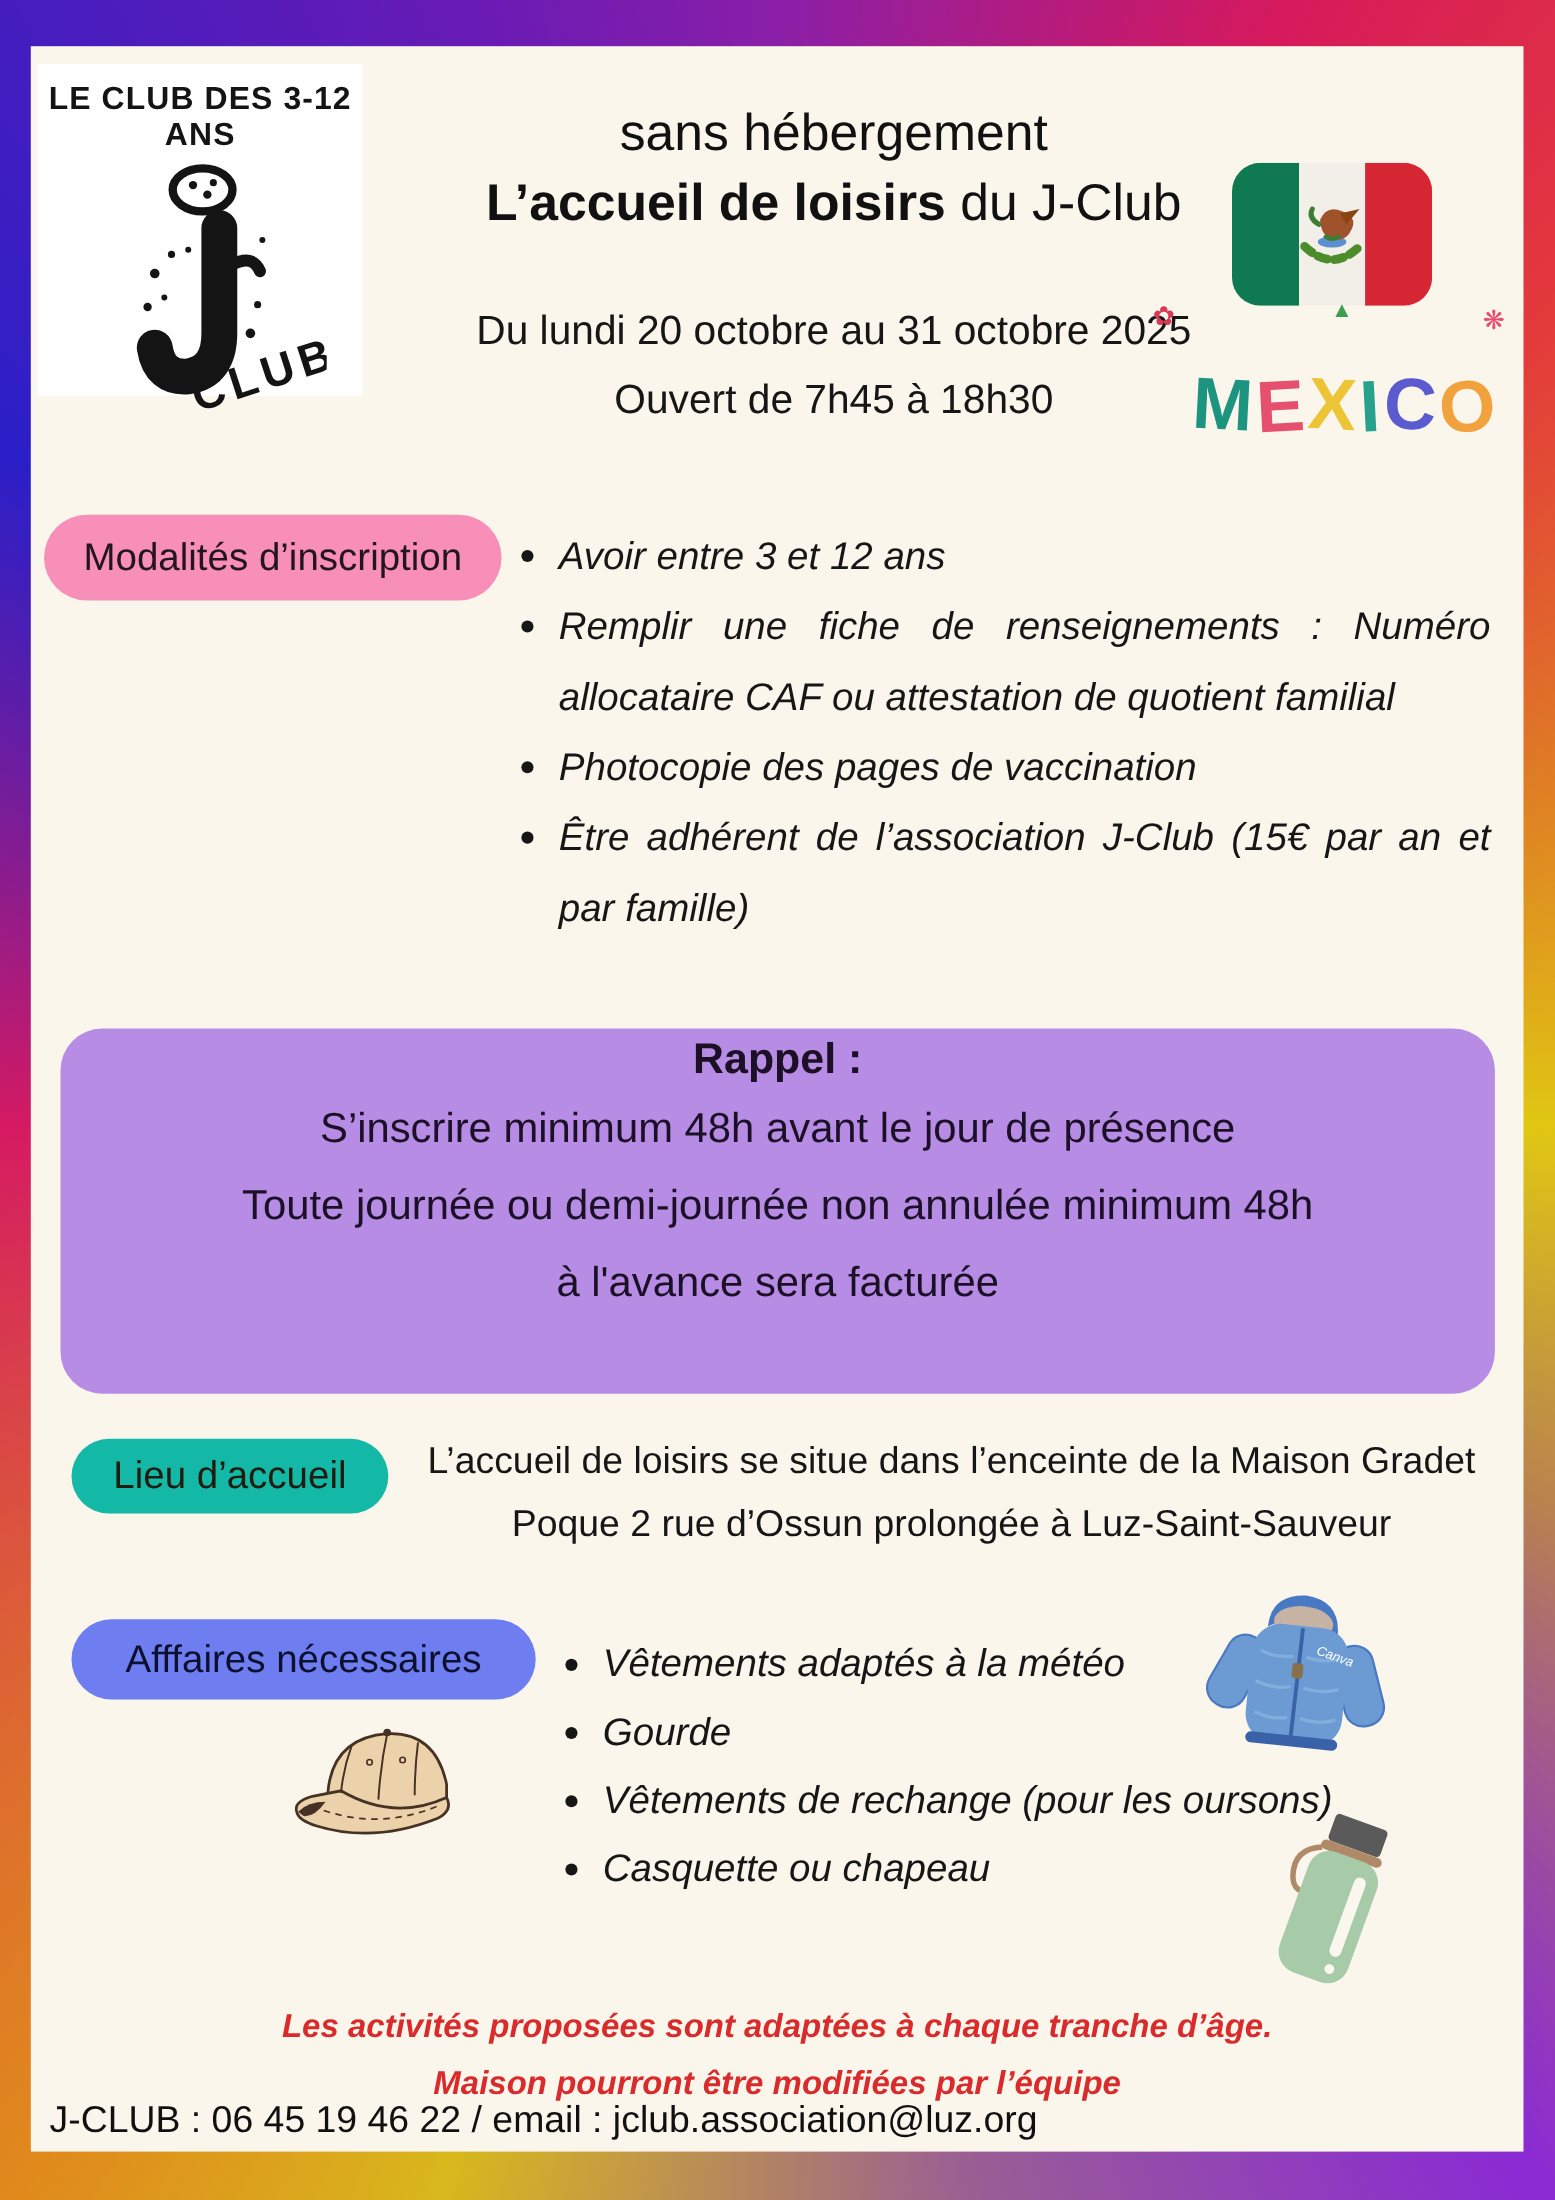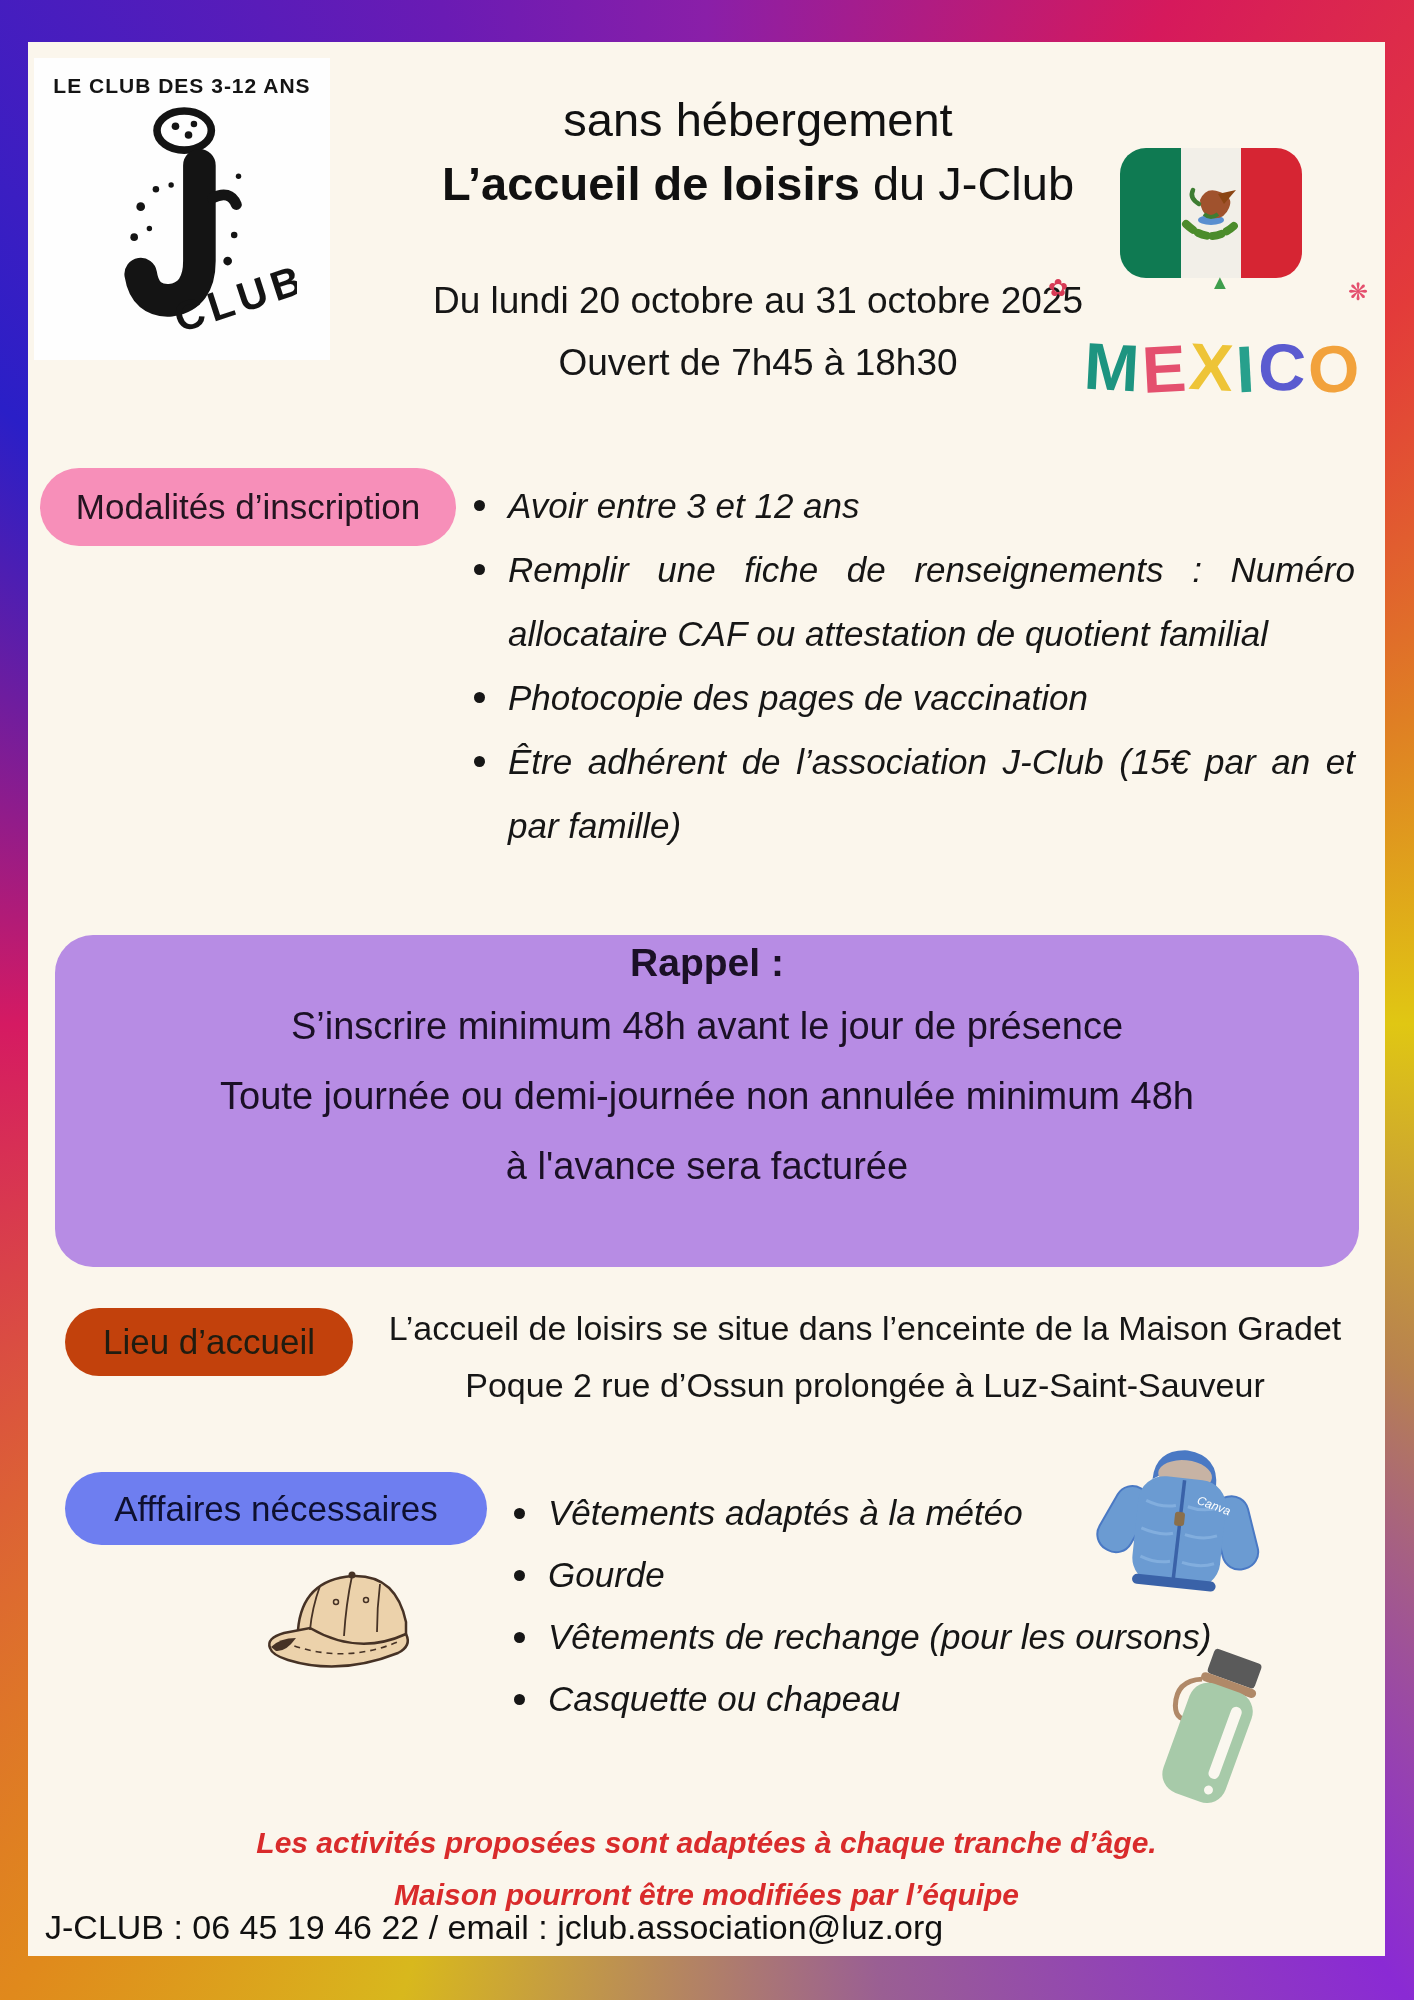--- a/index.html
+++ b/index.html
@@ -13,21 +13,21 @@
       #6a1bb4 345deg, #8a1fa8 360deg);
   }
   .content {
     position:absolute; left:28px; top:42px; width:1357px; height:1914px;
     background:#fbf6ec; color:#161616;
   }
   .abs { position:absolute; }
 
   
   .logo-box { left:6px; top:16px; width:296px; height:302px; background:#fefefe; text-align:center; }
-  .logo-header { margin-top:16px; font-size:21px; font-weight:bold; letter-spacing:1px; color:#141414; }
+  .logo-header { margin-top:16px; font-size:29px; font-weight:bold; letter-spacing:1px; color:#141414; }
   .logo-art { display:block; margin:0 auto; }
 
   
   .title-block { left:300px; top:46px; width:860px; text-align:center; font-size:47px; line-height:64px; color:#111; }
   .title-bold { font-weight:bold; }
   .dates-block { left:300px; top:228px; width:860px; text-align:center; font-size:37px; line-height:62px; }
 
   
   .flag { left:1092px; top:106px; }
   .mexico-word { left:1014px; top:256px; width:360px; height:104px; display:flex; justify-content:center; align-items:flex-end; gap:3px; }
@@ -151,21 +151,21 @@
       <li>Être adhérent de l’association J-Club (15€ par an et par famille)</li>
     </ul>
 
     <div class="abs rappel-box" style="background: rgb(183, 140, 228);">
       <div class="rappel-title">Rappel :</div>
       <div class="rappel-line">S’inscrire minimum 48h avant le jour de présence</div>
       <div class="rappel-line">Toute journée ou demi-journée non annulée minimum 48h</div>
       <div class="rappel-line">à l'avance sera facturée</div>
     </div>
 
-    <div class="abs pill pill-lieu" style="background: #c2410c;">
+    <div class="abs pill pill-lieu" style="background: #14b8a6;">
       <span>Lieu d’accueil</span>
     </div>
     <div class="abs lieu-text">L’accueil de loisirs se situe dans l’enceinte de la Maison Gradet Poque 2 rue d’Ossun prolongée à Luz-Saint-Sauveur</div>
 
     <div class="abs pill pill-affaires" style="background: rgb(110, 126, 240);">
       <span>Afffaires nécessaires</span>
     </div>
     <ul class="abs blist list-affaires">
       <li>Vêtements adaptés à la météo</li>
       <li>Gourde</li>

